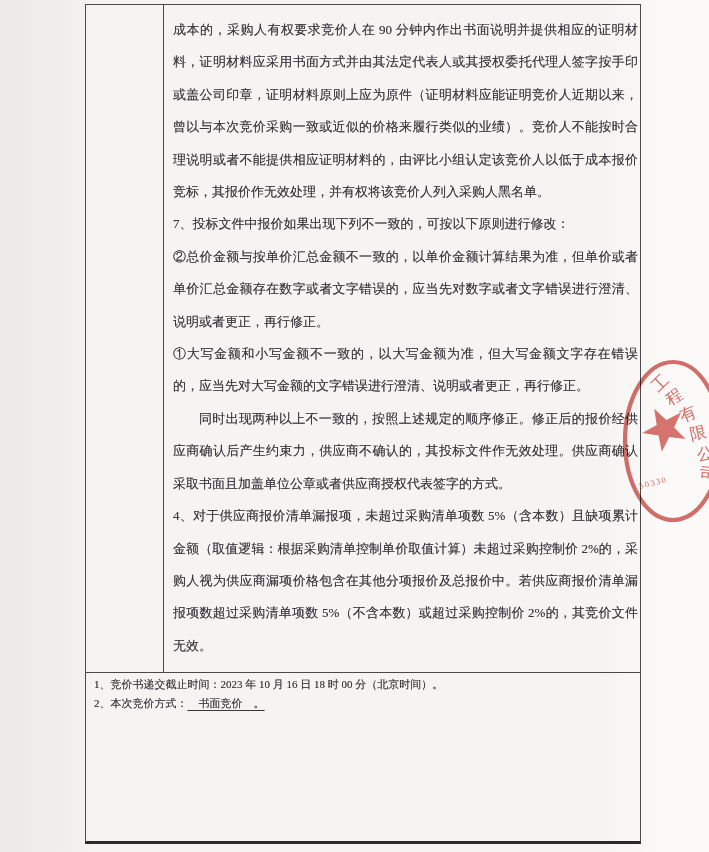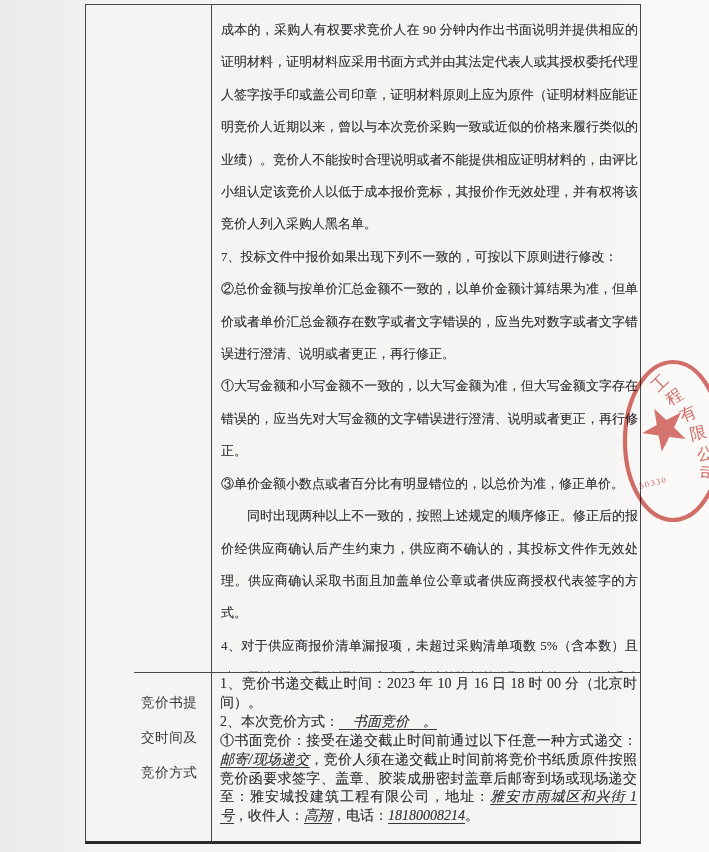--- a/index.html
+++ b/index.html
@@ -6,48 +6,47 @@
   body{
     width:709px;height:852px;position:relative;overflow:hidden;
     font-family:"Liberation Serif","DejaVu Serif",serif;
     background:linear-gradient(90deg,#ebeae8 0px,#f0efed 70px,#f5f4f2 95px,#f5f4f2 600px,#f8f7f5 640px,#fbfaf8 660px,#fbfaf8 709px);
   }
   .page{position:absolute;inset:0;}
   
   .doc-table{
     position:absolute;left:85px;top:4px;width:556px;height:840px;
     border:1.6px solid #4a484c;border-bottom:3px solid #2a292d;
-    box-sizing:border-box;background:transparent;padding-left:48px;
+    box-sizing:border-box;background:transparent;
   }
   .row{display:flex;box-sizing:border-box;}
   .row-terms{height:668px;border-bottom:1.6px solid #4a484c;}
   .row-submit{height:169px;}
   .cell{box-sizing:border-box;overflow:hidden;color:#39373d;}
   .cell-label{
     width:78px;flex:0 0 78px;border-right:1.6px solid #4a484c;
     font-size:13.6px;line-height:35px;padding:12px 2px 0 7px;
     letter-spacing:.5px;
   }
   .cell-content{flex:1;}
   .terms-content{
     padding:9px 2px 0 9px;font-size:13px;line-height:32.4px;
   }
   .submit-content{
-    padding:2px 3px 0 8px;font-size:14px;line-height:18.9px;
+    padding:2px 3px 0 8px;font-size:11px;line-height:18.9px;
   }
   .para{
     margin:0;text-align:justify;text-justify:inter-ideograph;
     word-break:break-all;color:#39373d;
     text-shadow:0 0 .5px rgba(57,55,61,.55);
   }
   .para.indent{text-indent:2em;}
   .para u{
     text-decoration:underline;text-underline-offset:3px;
     text-decoration-thickness:1.2px;
-    font-style:italic;
   }
   
   .stamp{
     position:absolute;inset:0;pointer-events:none;
     mix-blend-mode:multiply;opacity:.9;
   }
   .stamp text{font-family:"Liberation Serif","DejaVu Serif",serif;}
 </style>
 </head>
 <body>
@@ -56,32 +55,29 @@
 
   <div class="doc-table">
 
     <div class="row row-terms">
       <div class="cell cell-label"></div>
       <div class="cell cell-content terms-content">
           <p class="para"><span>成本的，采购人有权要求竞价人在 90 分钟内作出书面说明并提供相应的证明材料，证明材料应采用书面方式并由其法定代表人或其授权委托代理人签字按手印或盖公司印章，证明材料原则上应为原件（证明材料应能证明竞价人近期以来，曾以与本次竞价采购一致或近似的价格来履行类似的业绩）。竞价人不能按时合理说明或者不能提供相应证明材料的，由评比小组认定该竞价人以低于成本报价竞标，其报价作无效处理，并有权将该竞价人列入采购人黑名单。</span></p>
           <p class="para"><span>7、投标文件中报价如果出现下列不一致的，可按以下原则进行修改：</span></p>
           <p class="para"><span>②总价金额与按单价汇总金额不一致的，以单价金额计算结果为准，但单价或者单价汇总金额存在数字或者文字错误的，应当先对数字或者文字错误进行澄清、说明或者更正，再行修正。</span></p>
           <p class="para"><span>①大写金额和小写金额不一致的，以大写金额为准，但大写金额文字存在错误的，应当先对大写金额的文字错误进行澄清、说明或者更正，再行修正。</span></p>
-          <p class="para"><span>③单价金额小数点或者百分比有明显错位的，以总价为准，修正单价。</span></p>
           <p class="para indent"><span>同时出现两种以上不一致的，按照上述规定的顺序修正。修正后的报价经供应商确认后产生约束力，供应商不确认的，其投标文件作无效处理。供应商确认采取书面且加盖单位公章或者供应商授权代表签字的方式。</span></p>
           <p class="para"><span>4、对于供应商报价清单漏报项，未超过采购清单项数 5%（含本数）且缺项累计金额（取值逻辑：根据采购清单控制单价取值计算）未超过采购控制价 2%的，采购人视为供应商漏项价格包含在其他分项报价及总报价中。若供应商报价清单漏报项数超过采购清单项数 5%（不含本数）或超过采购控制价 2%的，其竞价文件无效。</span></p>
         </div>
     </div>
 
     <div class="row row-submit">
-      <div class="cell cell-label">竞价书提交时间及竞价方式</div>
       <div class="cell cell-content submit-content">
           <p class="para"><span>1、竞价书递交截止时间：2023 年 10 月 16 日 18 时 00 分（北京时间）。</span></p>
           <p class="para"><span>2、本次竞价方式：</span><u>　书面竞价　。</u></p>
-          <p class="para"><span>①书面竞价：接受在递交截止时间前通过以下任意一种方式递交：</span><u>邮寄/现场递交</u><span>，竞价人须在递交截止时间前将竞价书纸质原件按照竞价函要求签字、盖章、胶装成册密封盖章后邮寄到场或现场递交至：雅安城投建筑工程有限公司，地址：</span><u>雅安市雨城区和兴街 1 号</u><span>，收件人：</span><u>高翔</u><span>，电话：</span><u>18180008214</u><span>。</span></p>
         </div>
     </div>
 
   </div>
 
   <svg class="stamp" width="709" height="852" viewBox="0 0 709 852" xmlns="http://www.w3.org/2000/svg">
     <g fill="#cc4a44" stroke="none">
       <ellipse cx="673" cy="441" rx="48" ry="79" fill="none" stroke="#cc4a44" stroke-width="4.2" opacity="0.88"></ellipse>
       <path opacity="0.85" transform="translate(665,429) rotate(-100)" d="M0,-23 L5.41,-7.44 L21.87,-7.11 L8.75,2.84 L13.52,18.61 L0,9.2 L-13.52,18.61 L-8.75,2.84 L-21.87,-7.11 L-5.41,-7.44 Z"></path>
       <g font-size="16.5" opacity="0.9" text-anchor="middle" dominant-baseline="central">

